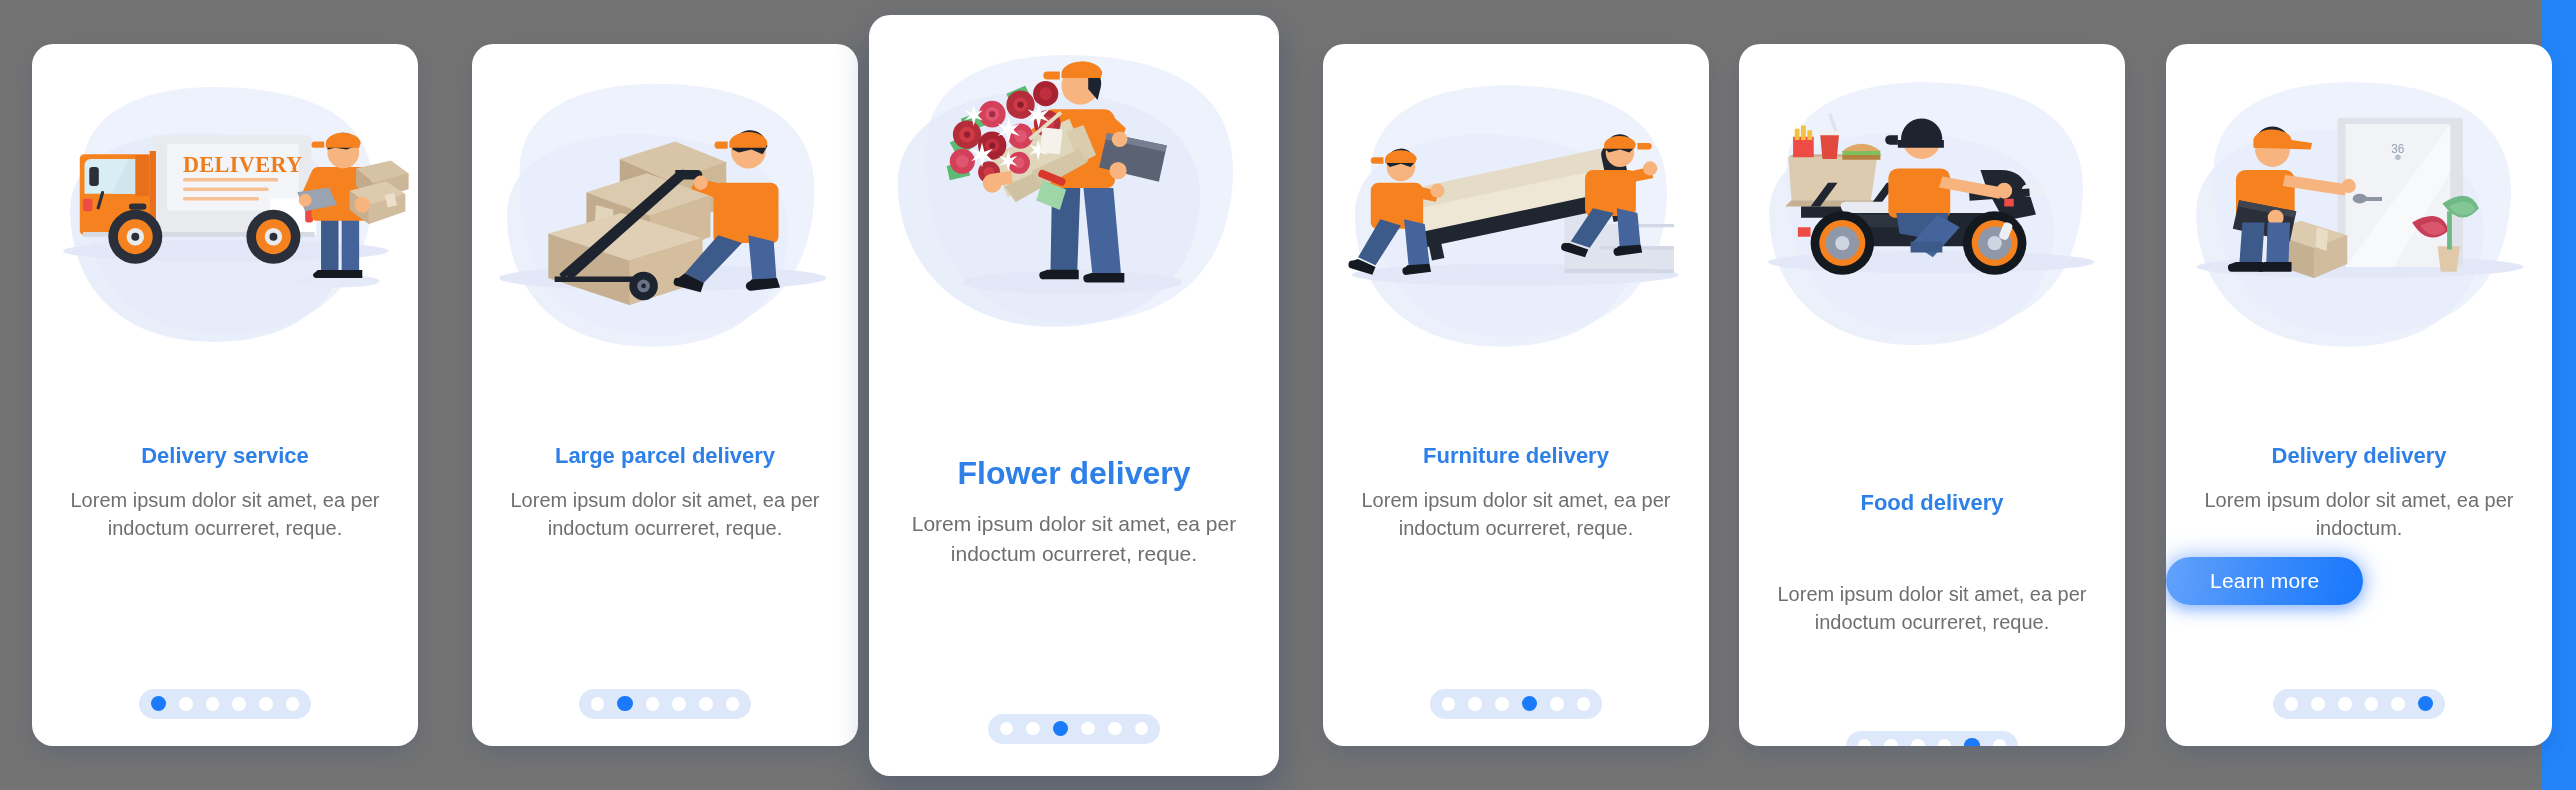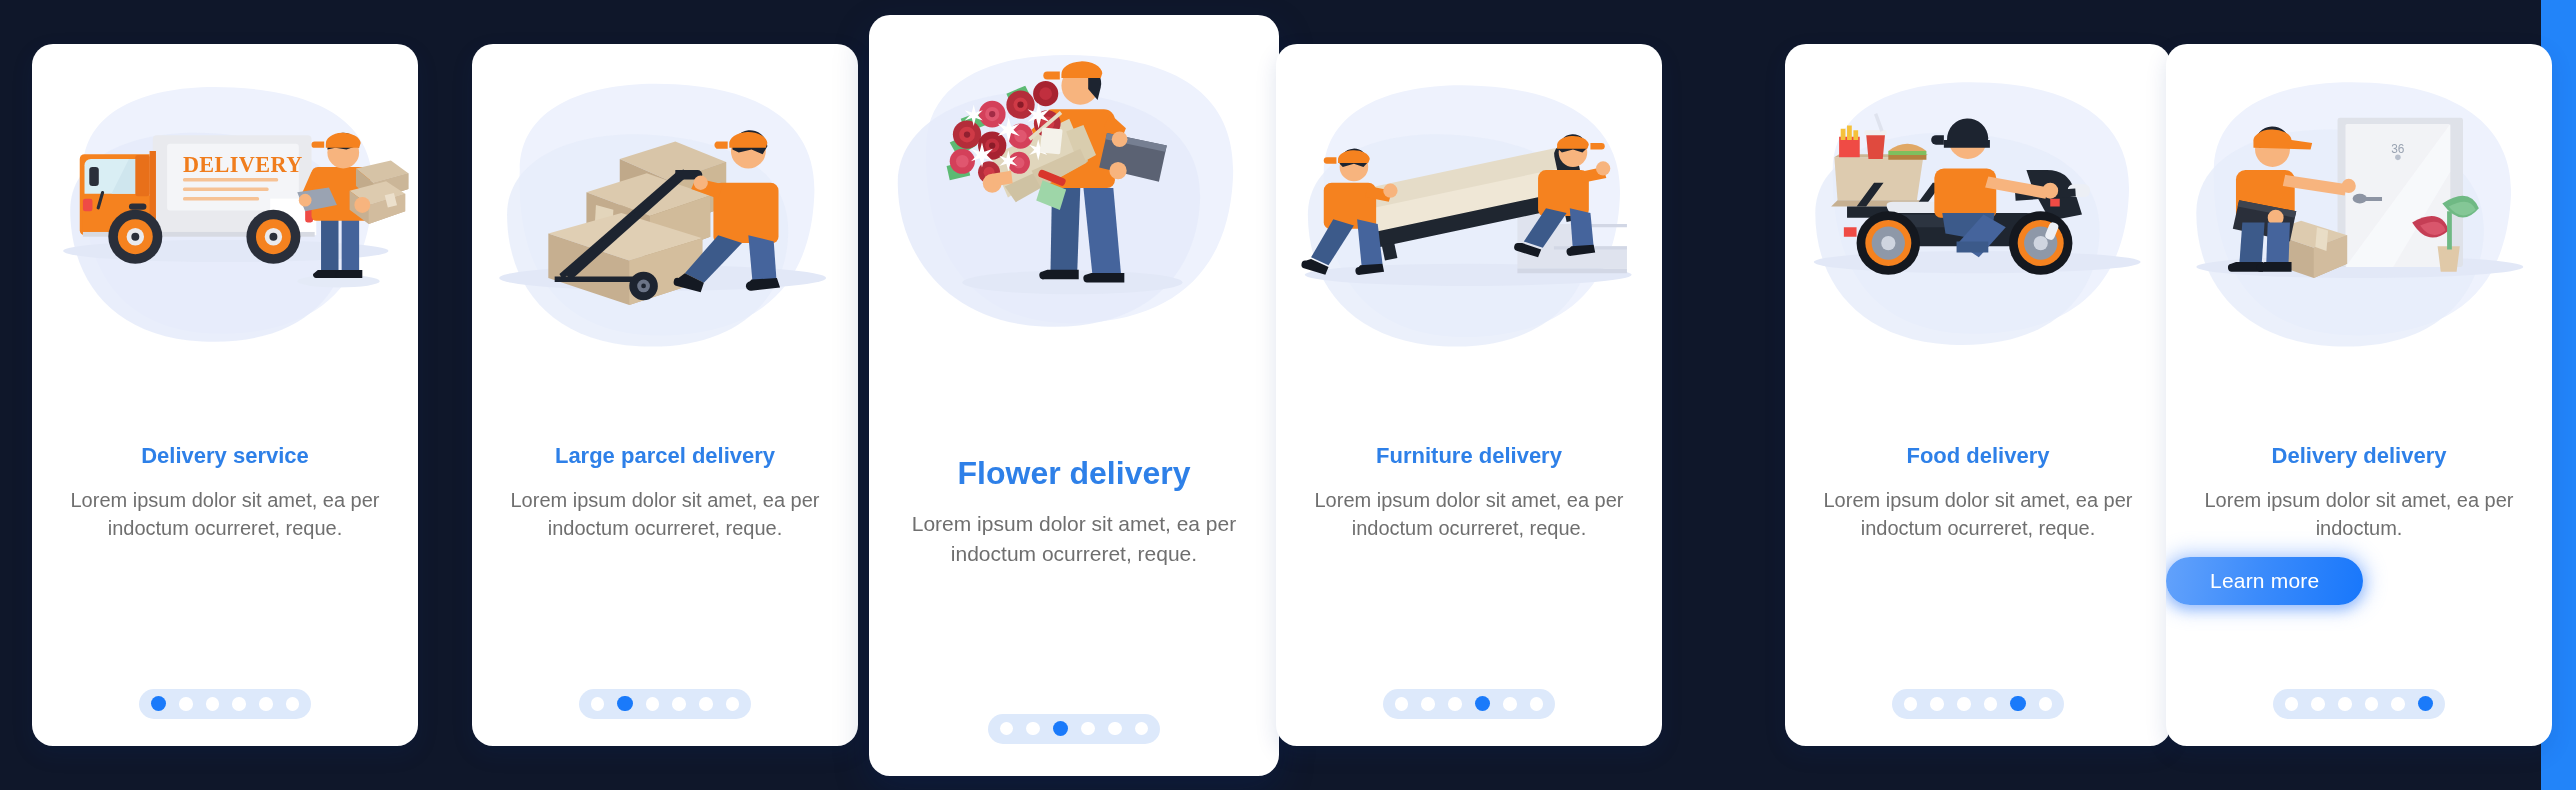--- a/index.html
+++ b/index.html
@@ -5,21 +5,21 @@
   * { box-sizing: border-box; margin: 0; padding: 0; }
   html, body {
     width: 2576px; height: 790px;
     background: #2284f9;
     font-family: "Liberation Sans", sans-serif;
     overflow: hidden;
   }
   #stage {
     position: relative;
     width: 2541px; height: 790px;
-    background: #0f172a;
+    background: #737373;
     text-decoration: underline;
   }
   .card {
     position: absolute;
     background: #ffffff;
     border-radius: 21px;
     display: flex;
     flex-direction: column;
     align-items: center;
     overflow: hidden;
@@ -318,21 +318,21 @@
     <div class="dots">
       <span class="dot"></span>
       <span class="dot"></span>
       <span class="dot active"></span>
       <span class="dot"></span>
       <span class="dot"></span>
       <span class="dot"></span>
     </div>
   </div>
 
-  <div class="card standard" style="left:1276px;">
+  <div class="card standard" style="left:1323px;">
     <div class="illus-wrap">
       <svg viewBox="0 0 478 492" xmlns="http://www.w3.org/2000/svg">
         <path d="M56 152 C58 68,152 38,254 44 C364 50,434 94,429 186 C424 288,370 354,250 360 C128 366,53 302,56 152 Z" fill="#eef2fd"></path>
         <path d="M36 206 C36 134,126 98,226 106 C326 114,398 152,394 234 C390 316,326 378,206 372 C90 366,36 292,36 206 Z" fill="#e6ecfa" opacity=".8"></path>
         <ellipse cx="238" cy="282" rx="206" ry="14" fill="#e2e8f7"></ellipse>
 
         <path d="M300 274 h138 v-28 h-46 v-28 h-46 v-28 h-46 z" fill="#dfe3ee"></path>
         <path d="M300 274 h138 v6 h-138 z" fill="#d2d7e5"></path>
         <path d="M346 246 h92 v4 h-92 z M392 218 h46 v4 h-46 z" fill="#d2d7e5"></path>
 
@@ -376,21 +376,21 @@
     <div class="dots">
       <span class="dot"></span>
       <span class="dot"></span>
       <span class="dot"></span>
       <span class="dot active"></span>
       <span class="dot"></span>
       <span class="dot"></span>
     </div>
   </div>
 
-  <div class="card standard" style="left:1785px;">
+  <div class="card standard" style="left:1739px;gap:47px;">
     <div class="illus-wrap">
       <svg viewBox="0 0 478 492" xmlns="http://www.w3.org/2000/svg">
         <path d="M56 148 C58 64,152 34,254 40 C364 46,434 90,429 182 C424 284,370 350,250 356 C128 362,53 298,56 148 Z" fill="#eef2fd"></path>
         <path d="M34 204 C34 132,124 96,224 104 C324 112,396 150,392 232 C388 314,324 376,204 370 C88 364,34 290,34 204 Z" fill="#e6ecfa" opacity=".8"></path>
         <ellipse cx="238" cy="266" rx="206" ry="14" fill="#e2e8f7"></ellipse>
 
         <path d="M58 134 h112 l-8 54 h-100 z" fill="#ddcbaf"></path>
         <path d="M58 134 h112 l6 -4 h-112 z" fill="#cbb694"></path>
         <path d="M62 188 h104 v8 h-112 z" fill="#c6b092"></path>
 

